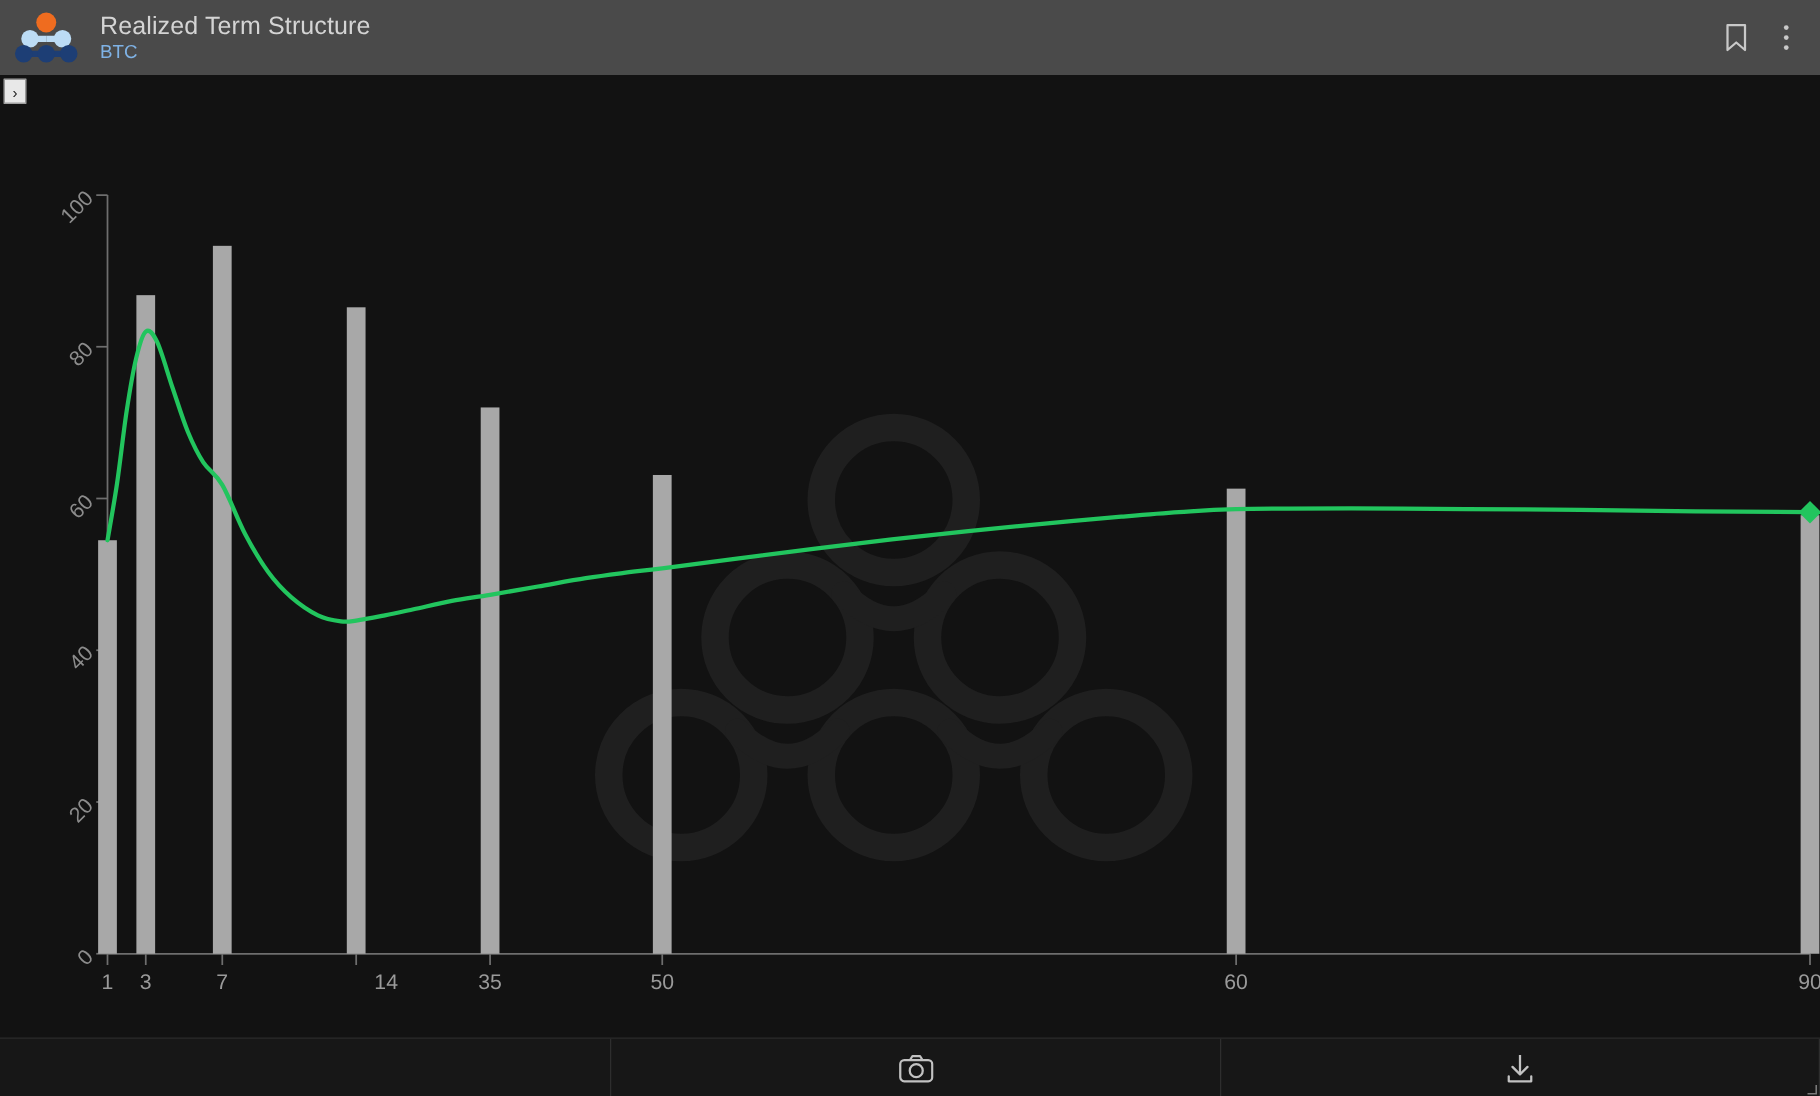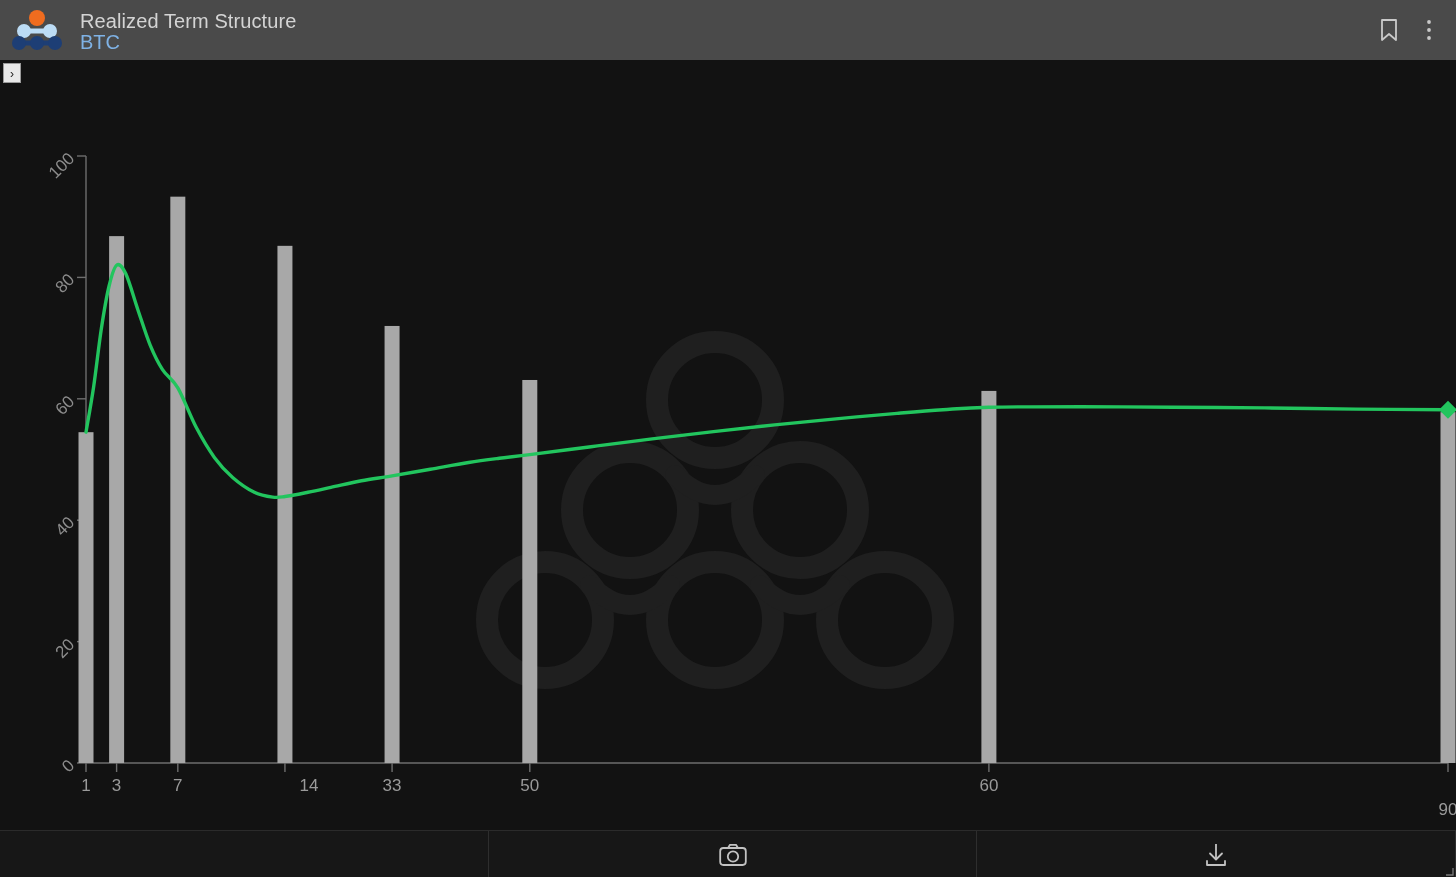--- a/index.html
+++ b/index.html
@@ -7,21 +7,21 @@
     font-family:"Liberation Sans", sans-serif; -webkit-font-smoothing:antialiased; }
 
   #app { position:relative; width:1456px; height:646px; background:#0c4a6e; }
 
   
   .header { position:absolute; left:0; top:0; width:1456px; height:60px;
     background:#4a4a4a; display:flex; align-items:center; }
   .logo-wrap { position:relative; width:58px; height:46px; margin-left:8px; flex:0 0 auto; }
   .title-block { margin-left:14px; display:flex; flex-direction:column; justify-content:center; }
   .title { font-size:20px; color:#d4d4d4; line-height:23px; letter-spacing:.1px; }
-  .subtitle { font-size:20px; color:#7fb2e5; line-height:18px; }
+  .subtitle { font-size:15px; color:#7fb2e5; line-height:18px; }
   .header-actions { margin-left:auto; display:flex; align-items:center; gap:14px; padding-right:14px; }
   .hicon { width:26px; height:30px; display:flex; align-items:center; justify-content:center; }
 
   
   .panel { position:absolute; left:0; top:60px; width:1456px; height:770px; background:#121212; }
 
   .expand-btn { position:absolute; left:3px; top:3px; width:18px; height:20px;
     background:#e8e8e8; color:#222; font-size:12px; line-height:20px; text-align:center;
     border:1px solid #9a9a9a; }
 
@@ -174,24 +174,24 @@
         <div class="ylab" style="left: 10px; width: 62px; top: 450.2px;">40</div>
         <div class="ylab" style="left: 10px; width: 62px; top: 328.8px;">60</div>
         <div class="ylab" style="left: 10px; width: 62px; top: 207.4px;">80</div>
         <div class="ylab" style="left: 10px; width: 62px; top: 86px;">100</div>
       </div>
     <div id="xlabels">
         <div class="xlab" style="left: 86px; top: 716px;">1</div>
         <div class="xlab" style="left: 116.607px; top: 716px;">3</div>
         <div class="xlab" style="left: 177.82px; top: 716px;">7</div>
         <div class="xlab" style="left: 284.944px; top: 716px; margin-left: 24px;">14</div>
-        <div class="xlab" style="left: 392.067px; top: 716px;">33</div>
+        <div class="xlab" style="left: 392.067px; top: 716px;">35</div>
         <div class="xlab" style="left: 529.798px; top: 716px;">50</div>
         <div class="xlab" style="left: 988.899px; top: 716px;">60</div>
-        <div class="xlab" style="left: 1448px; top: 716px; margin-top: 24px;">90</div>
+        <div class="xlab" style="left: 1448px; top: 716px;">90</div>
       </div>
 
     <div class="legend">
 
       <div class="lg-item">
         <span class="lg-sw">
           <svg width="34" height="16" viewBox="0 0 34 16">
             <line x1="1" y1="8" x2="9" y2="8" stroke="#f0f0f0" stroke-width="2.6"></line>
             <circle cx="16" cy="8" r="5.2" fill="#f0f0f0"></circle>
             <circle cx="29" cy="8" r="1.7" fill="#f0f0f0"></circle>

